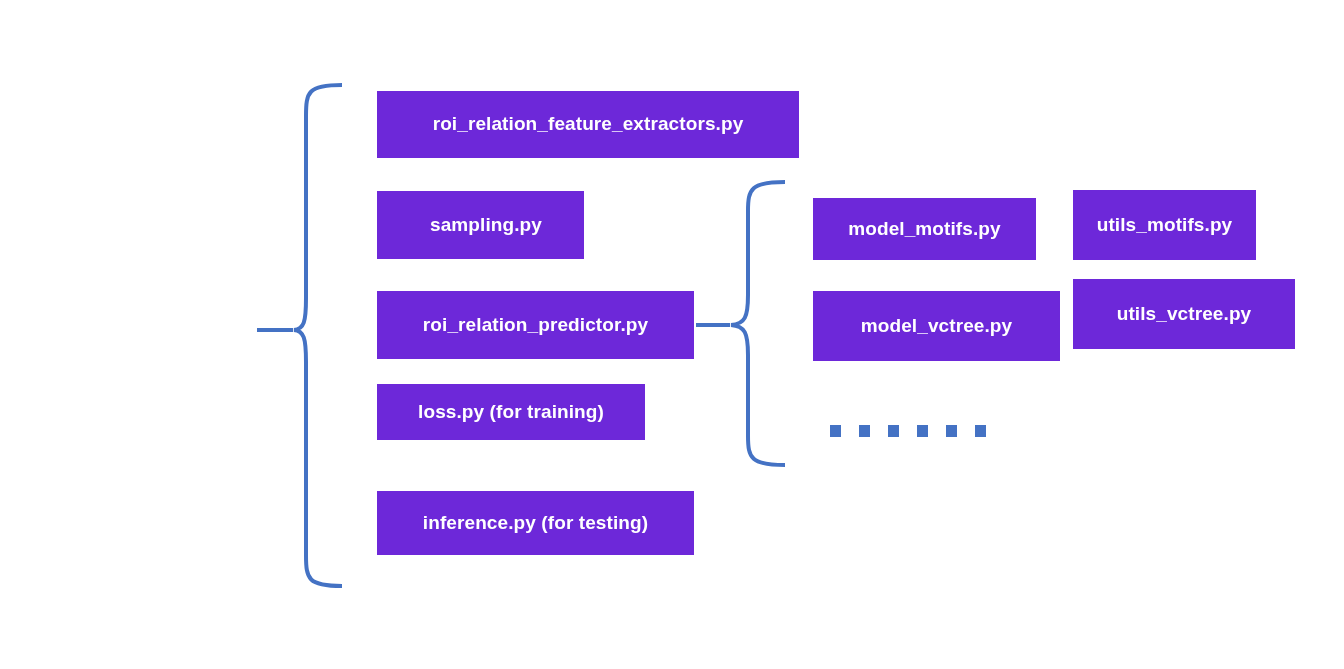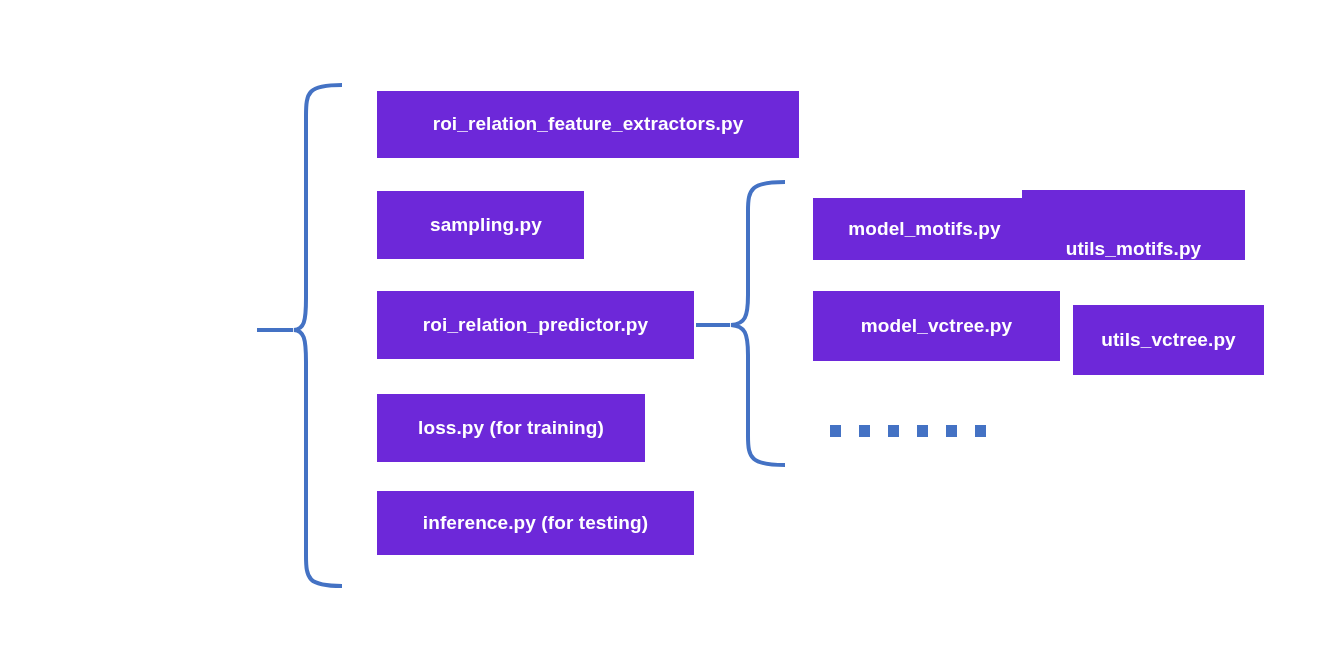--- a/index.html
+++ b/index.html
@@ -83,21 +83,21 @@
   </div>
 
   <div class="node-box" style="left:377px; top:191px; width:207px; height:68px;padding-left:23px;">
     <span>sampling.py</span>
   </div>
 
   <div class="node-box" style="left:377px; top:291px; width:317px; height:68px;align-items:center;">
     <span>roi_relation_predictor.py</span>
   </div>
 
-  <div class="node-box" style="left:377px; top:394px; width:268px; height:68px;">
+  <div class="node-box" style="left:377px; top:384px; width:268px; height:56px;">
     <span>loss.py (for training)</span>
   </div>
 
   <div class="node-box" style="left:377px; top:491px; width:317px; height:64px;">
     <span>inference.py (for testing)</span>
   </div>
 
   <svg class="brace-svg" style="left:690px; top:170px; width:110px; height:310px;" viewBox="0 0 110 310">
     <line x1="6" y1="155" x2="40" y2="155"></line>
     <path d="M 95 12
@@ -106,29 +106,29 @@
              C 58 147, 55 154, 41 155
              C 55 156, 58 163, 58 185
              L 58 266
              C 58 288, 61 295, 95 295"></path>
   </svg>
 
   <div class="node-box" style="left:813px; top:178px; width:223px; height:62px;margin-top:20px;">
     <span>model_motifs.py</span>
   </div>
 
-  <div class="node-box" style="left:1022px; top:190px; width:223px; height:70px;align-items:flex-end;">
+  <div class="node-box" style="left:1073px; top:190px; width:183px; height:70px;">
     <span>utils_motifs.py</span>
   </div>
 
   <div class="node-box" style="left:813px; top:291px; width:247px; height:70px;">
     <span>model_vctree.py</span>
   </div>
 
-  <div class="node-box" style="left:1073px; top:305px; width:191px; height:70px;">
+  <div class="node-box" style="left:1073px; top:279px; width:222px; height:70px;">
     <span>utils_vctree.py</span>
   </div>
 
   <div class="ellipsis-group" style="left:830px; top:425px;">
   <div class="ellipsis-dot"></div>
       <div class="ellipsis-dot"></div>
       <div class="ellipsis-dot"></div>
       <div class="ellipsis-dot"></div>
       <div class="ellipsis-dot"></div>
       <div class="ellipsis-dot"></div>

